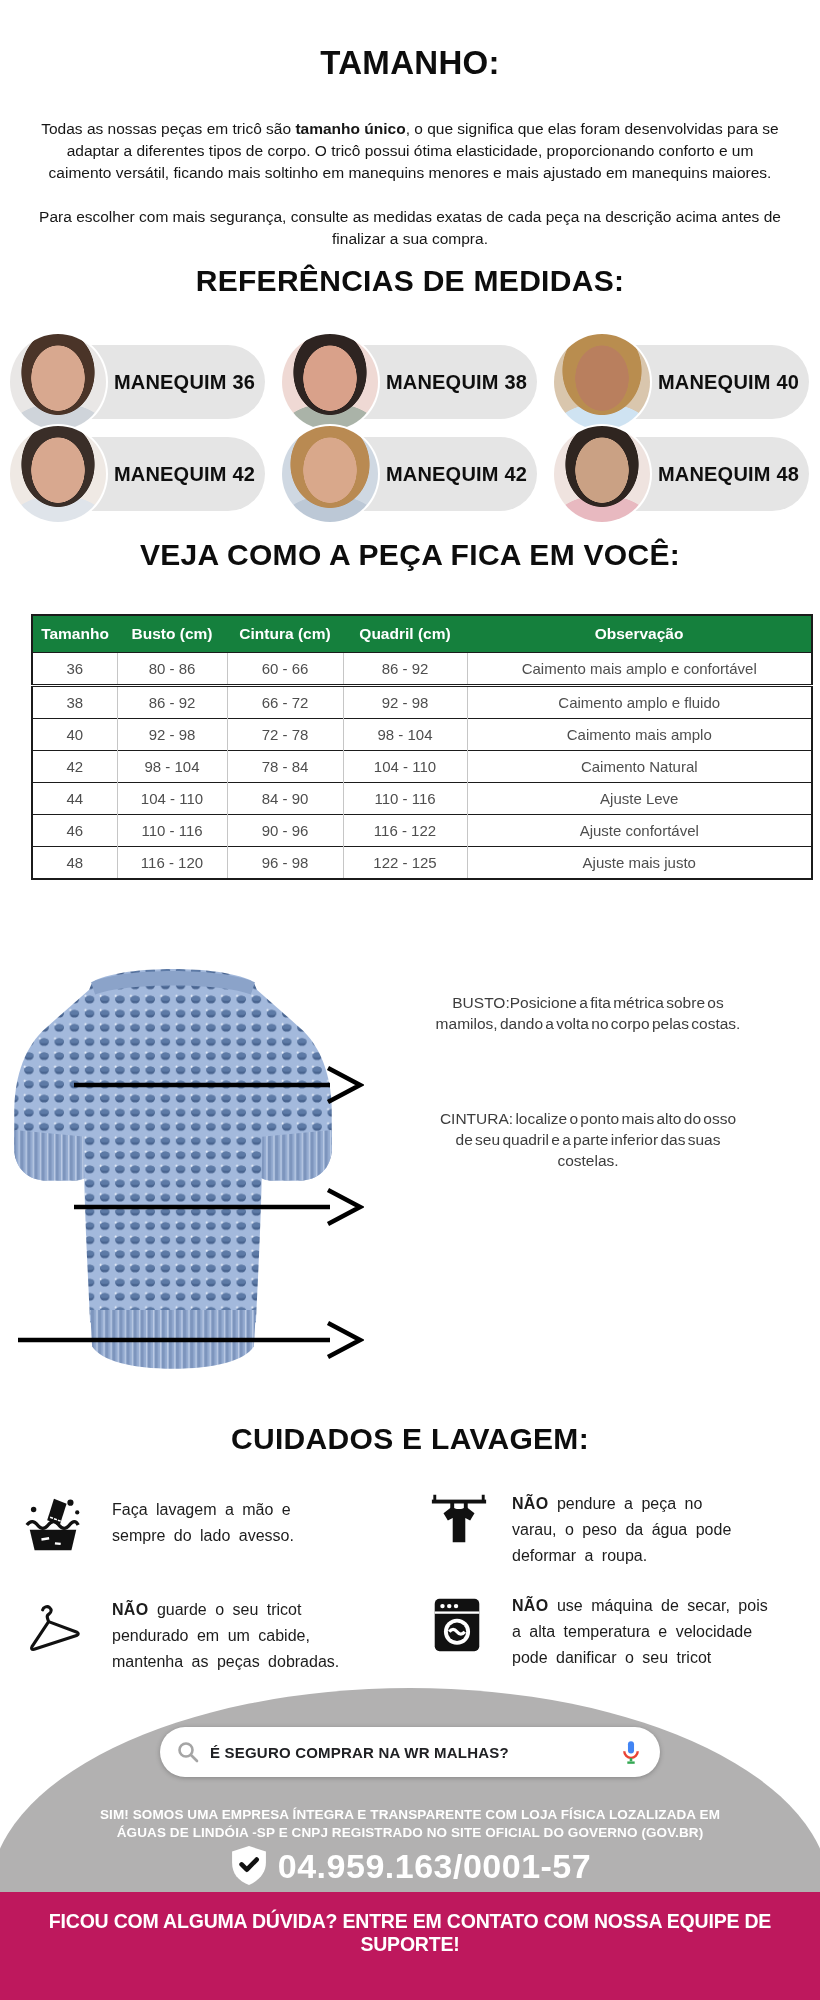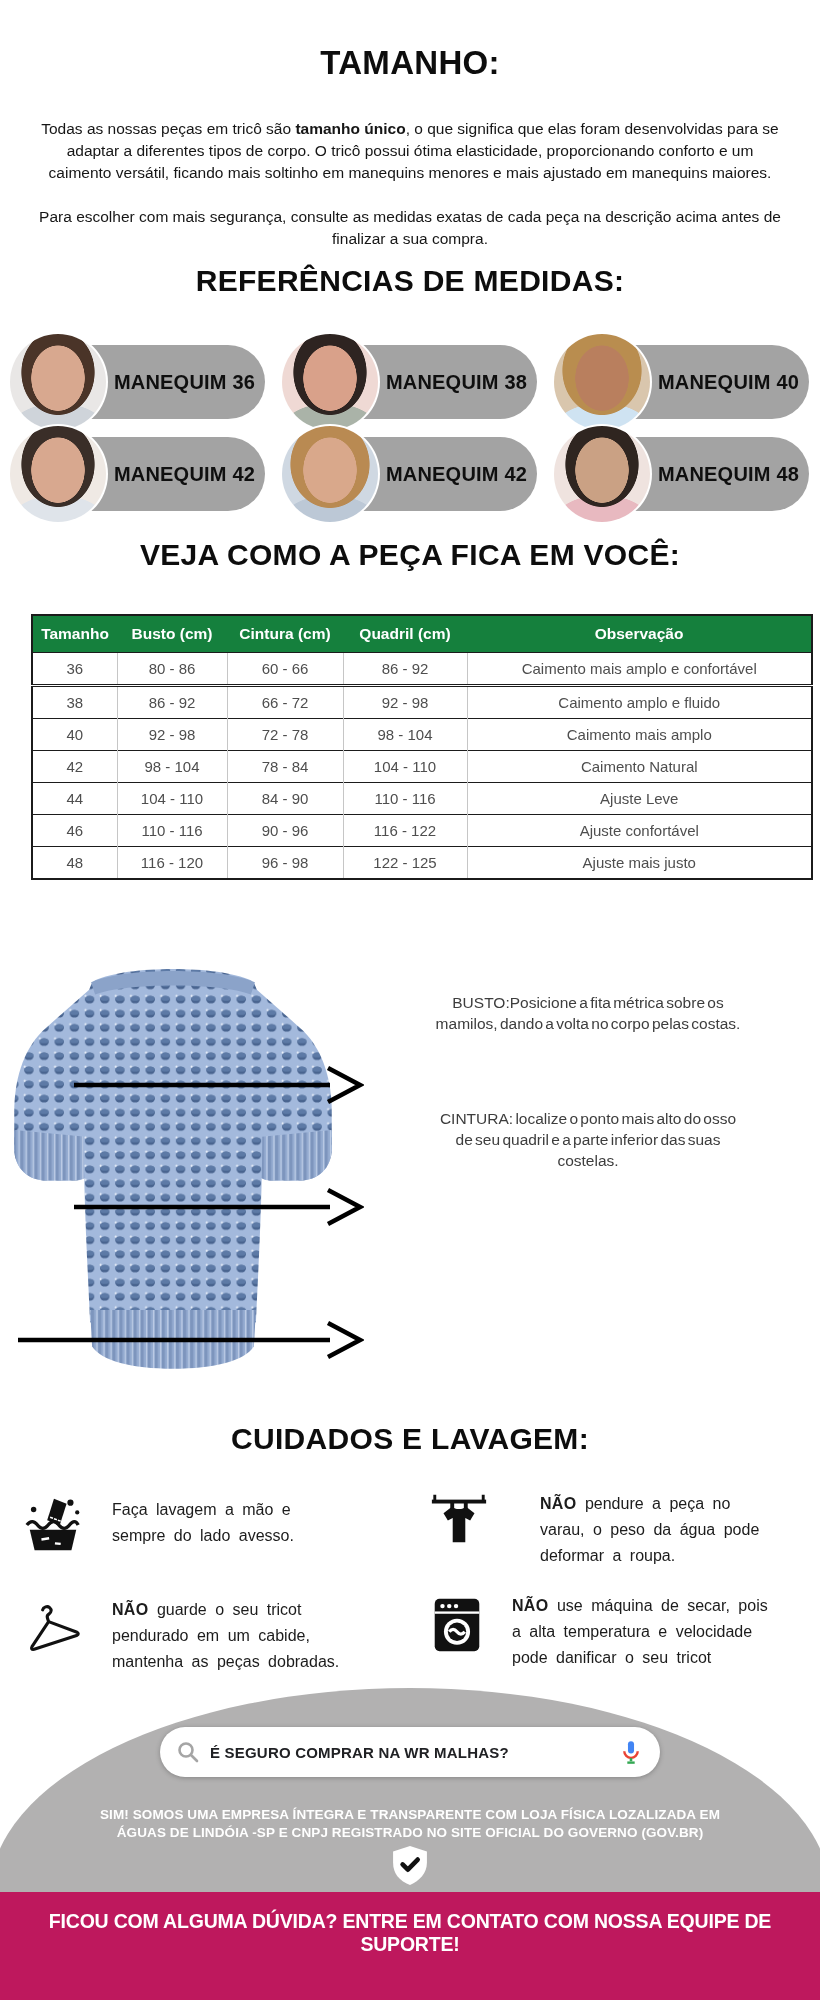--- a/index.html
+++ b/index.html
@@ -8,21 +8,21 @@
   .h{position:absolute;left:0;width:100%;text-align:center;font-weight:700;color:#0d0d0d;letter-spacing:.3px;}
   #title-tamanho{top:44px;font-size:33px;}
   #h-refs{top:264px;font-size:30px;}
   #h-veja{top:538px;font-size:30px;}
   #h-cuidados{top:1422px;font-size:30px;}
   .para{position:absolute;left:24px;width:772px;text-align:center;font-size:15.5px;line-height:22px;
         color:#161616;white-space:pre-line;}
   #p1{top:102px;}
   #p2{top:190px;}
   
-  .badge{position:absolute;width:253px;height:74px;background:#a3a3a3;border-radius:37px;}
+  .badge{position:absolute;width:253px;height:74px;background:#e5e5e5;border-radius:37px;}
   .badge-label{display:block;padding-left:92px;text-align:center;line-height:74px;
                font-weight:700;font-size:20px;color:#0f0f0f;letter-spacing:.2px;}
   .avatar{position:absolute;left:-2px;top:-11px;width:96px;height:96px;border-radius:50%;
           box-shadow:0 0 0 2px #fff;}
   .av1{background:radial-gradient(ellipse 27px 33px at 50% 46%,#d8a88f 98%,transparent),radial-gradient(ellipse 37px 43px at 50% 40%,#4a3428 98%,transparent),radial-gradient(ellipse 50px 30px at 50% 103%,#cfd4da 98%,transparent),#e9e7e6;}
   .av2{background:radial-gradient(ellipse 27px 33px at 50% 46%,#d9a18a 98%,transparent),radial-gradient(ellipse 37px 43px at 50% 40%,#2e2421 98%,transparent),radial-gradient(ellipse 50px 30px at 50% 103%,#aab3a8 98%,transparent),#efd9d4;}
   .av3{background:radial-gradient(ellipse 27px 33px at 50% 46%,#b97f5e 98%,transparent),radial-gradient(ellipse 40px 45px at 50% 38%,#b98d4f 98%,transparent),radial-gradient(ellipse 50px 30px at 50% 103%,#cfe3f2 98%,transparent),#d9c6ad;}
   .av4{background:radial-gradient(ellipse 27px 33px at 50% 46%,#d8a88f 98%,transparent),radial-gradient(ellipse 37px 43px at 50% 40%,#3a2e28 98%,transparent),radial-gradient(ellipse 50px 30px at 50% 103%,#dfe4ea 98%,transparent),#efe9e4;}
   .av5{background:radial-gradient(ellipse 27px 33px at 50% 46%,#d9a88b 98%,transparent),radial-gradient(ellipse 40px 44px at 50% 40%,#b98a52 98%,transparent),radial-gradient(ellipse 50px 30px at 50% 103%,#bcc8d6 98%,transparent),#cfd8e2;}
   .av6{background:radial-gradient(ellipse 27px 33px at 50% 46%,#caa184 98%,transparent),radial-gradient(ellipse 37px 43px at 50% 40%,#2f2520 98%,transparent),radial-gradient(ellipse 50px 30px at 50% 103%,#e8b9c0 98%,transparent),#efe3df;}
@@ -240,21 +240,21 @@
 
   <div class="care-icon" style="left:428px;top:1488px">
     <svg width="62" height="62" viewBox="0 0 64 64">
       <path d="M7 13 v-6 M57 13 v-6" stroke="#111" stroke-width="3"></path>
       <rect x="4" y="12" width="56" height="4" fill="#111"></rect>
       <rect x="23" y="15" width="4" height="8" fill="#111"></rect>
         <rect x="37" y="15" width="4" height="8" fill="#111"></rect>
       <path d="M25 19 l-9 7 4.5 7.5 5 -2.5 V56 h13 V31 l5 2.5 4.5 -7.5 -9 -7 c-2.5 3.5 -11.5 3.5 -14 0 z" fill="#111"></path>
     </svg>
   </div>
-  <div class="care-text" style="left:540px;top:1491px"><b>NÃO</b><span> pendure a peça no
+  <div class="care-text" style="left:512px;top:1491px"><b>NÃO</b><span> pendure a peça no
 varau, o peso da água pode
 deformar a roupa.</span></div>
 
   <div class="care-icon" style="left:20px;top:1598px">
     <svg width="62" height="62" viewBox="0 0 64 64">
       <g transform="rotate(-18 32 32)" stroke="#111" stroke-width="3.2" fill="none" stroke-linecap="round" stroke-linejoin="round">
         <path d="M32 23 v-3 c0 -2 1 -3 3 -3.5 c3 -0.8 4 -3.5 2.5 -6 c-1.6 -2.6 -6 -2.6 -7.6 0"></path>
         <path d="M32 24 L8 43 q-3 3 1 3.6 l46 0 q4 -0.6 1 -3.6 Z"></path>
       </g>
     </svg>
@@ -302,20 +302,21 @@
   <div class="answer">SIM! SOMOS UMA EMPRESA ÍNTEGRA E TRANSPARENTE COM LOJA FÍSICA LOZALIZADA EM
 ÁGUAS DE LINDÓIA -SP E CNPJ REGISTRADO NO SITE OFICIAL DO GOVERNO (GOV.BR)</div>
 
   <div class="cnpj-row">
     <span style="display:flex">
       <svg width="40" height="44" viewBox="0 0 26 28">
         <path d="M13 1 L24 4.6 v7.2 c0 7 -4.8 11.8 -11 14.6 C5.8 23.6 2 18.8 2 11.8 V4.6 Z" fill="#fff"></path>
         <path d="M8.2 13 l3.4 3.4 6.4 -6.6" stroke="#111" stroke-width="3" fill="none" stroke-linecap="round" stroke-linejoin="round"></path>
       </svg>
     </span>
+    <span class="cnpj-num">04.959.163/0001-57</span>
   </div>
 
   <div class="footer">
     <div class="footer-headline">FICOU COM ALGUMA DÚVIDA? ENTRE EM CONTATO COM NOSSA EQUIPE DE SUPORTE!</div>
     <div class="chips">
       <div class="chip">
         <span style="display:flex">
           <svg width="27" height="27" viewBox="0 0 26 26">
             <circle cx="13" cy="13" r="12" fill="#0b0b0b"></circle>
             <path d="M13 5.6 a7.4 7.4 0 0 0 -6.3 11.2 L5.6 20.4 l3.8 -1 A7.4 7.4 0 1 0 13 5.6 z" fill="none" stroke="#fff" stroke-width="1.7"></path>

